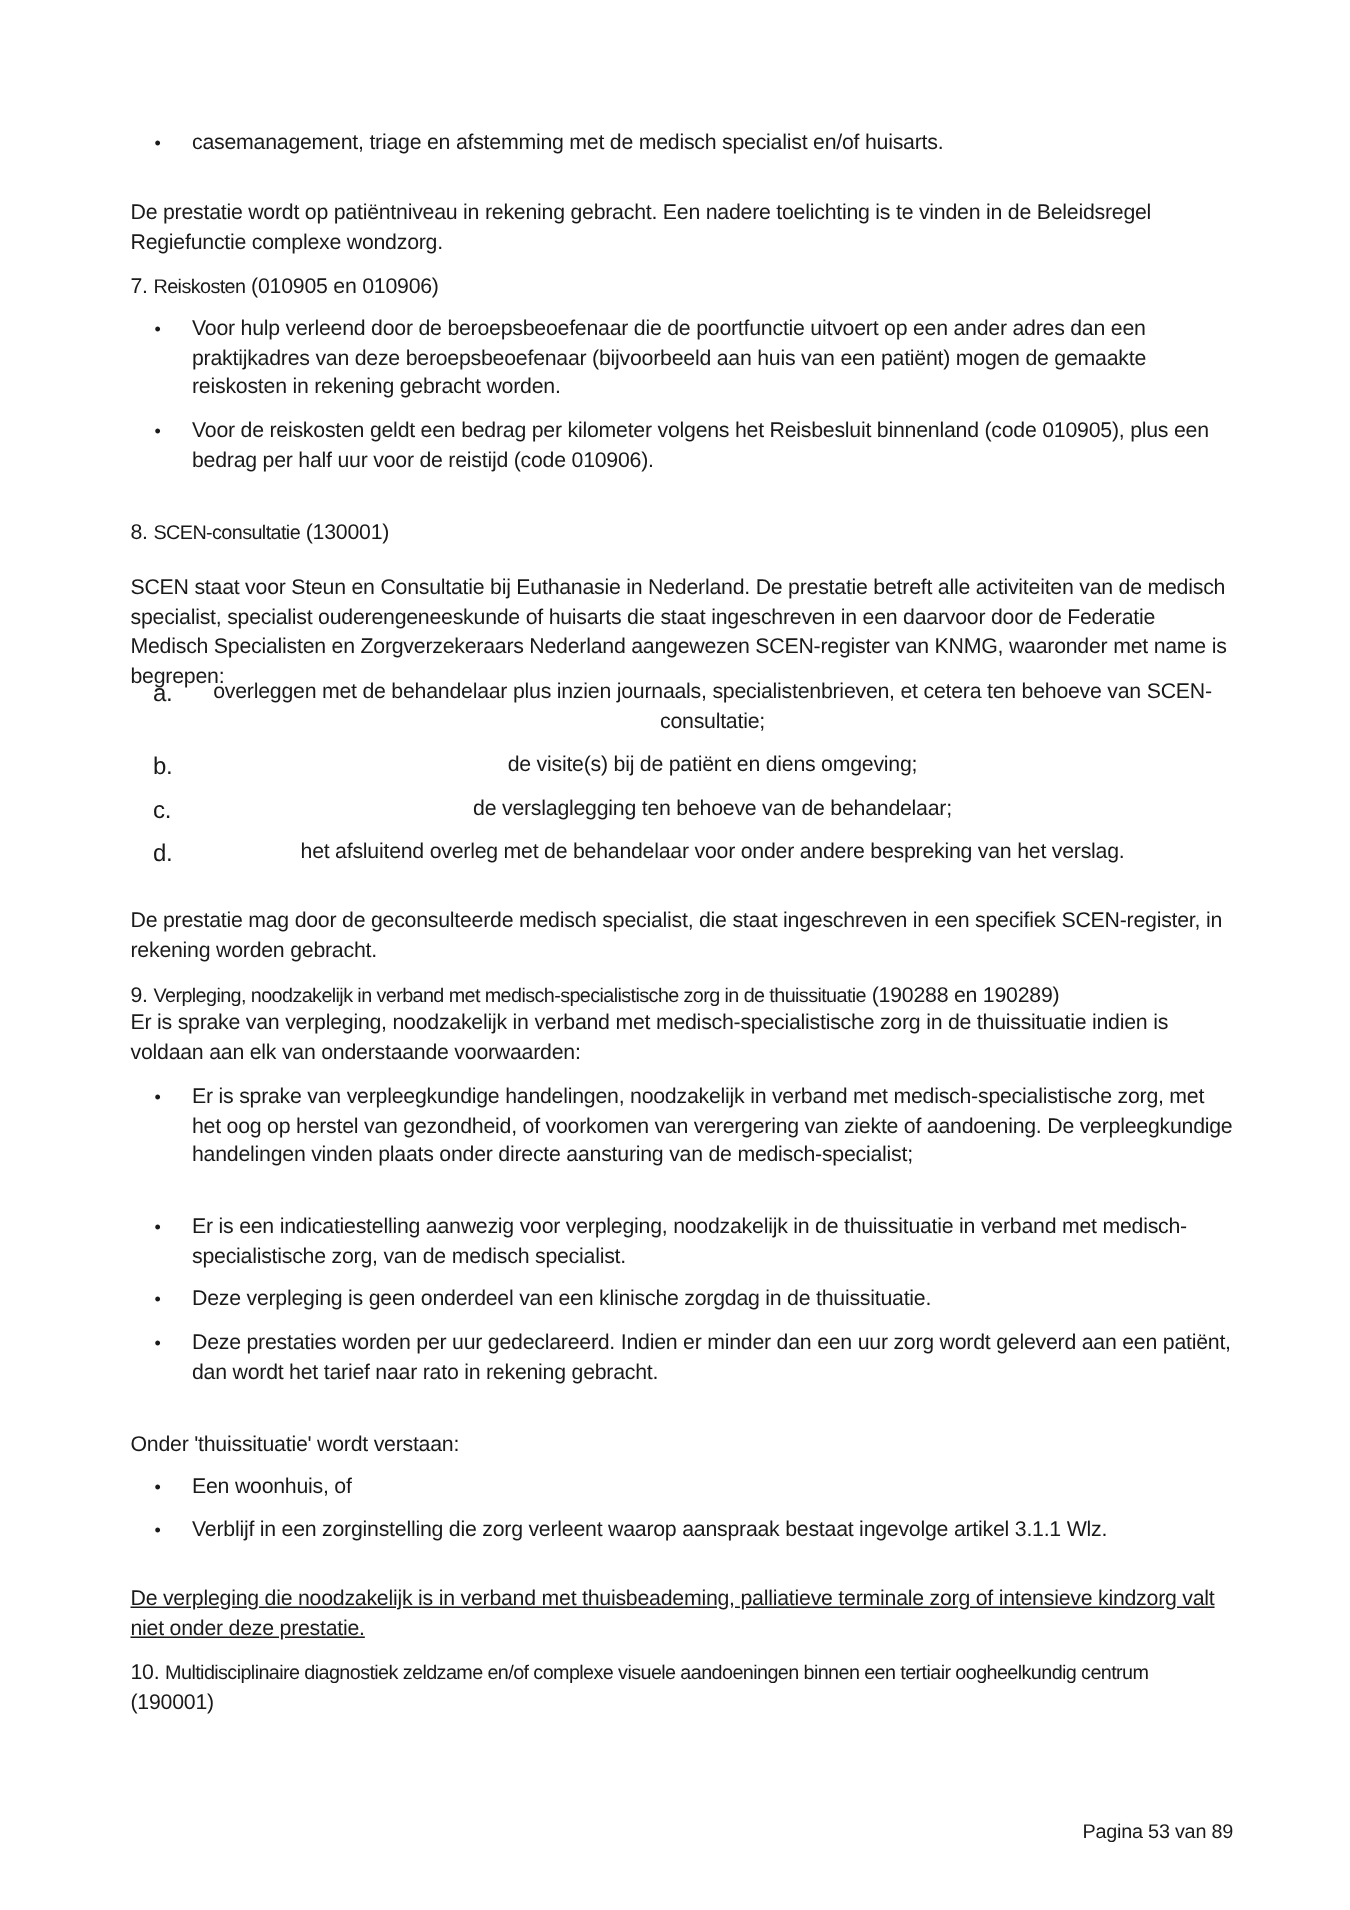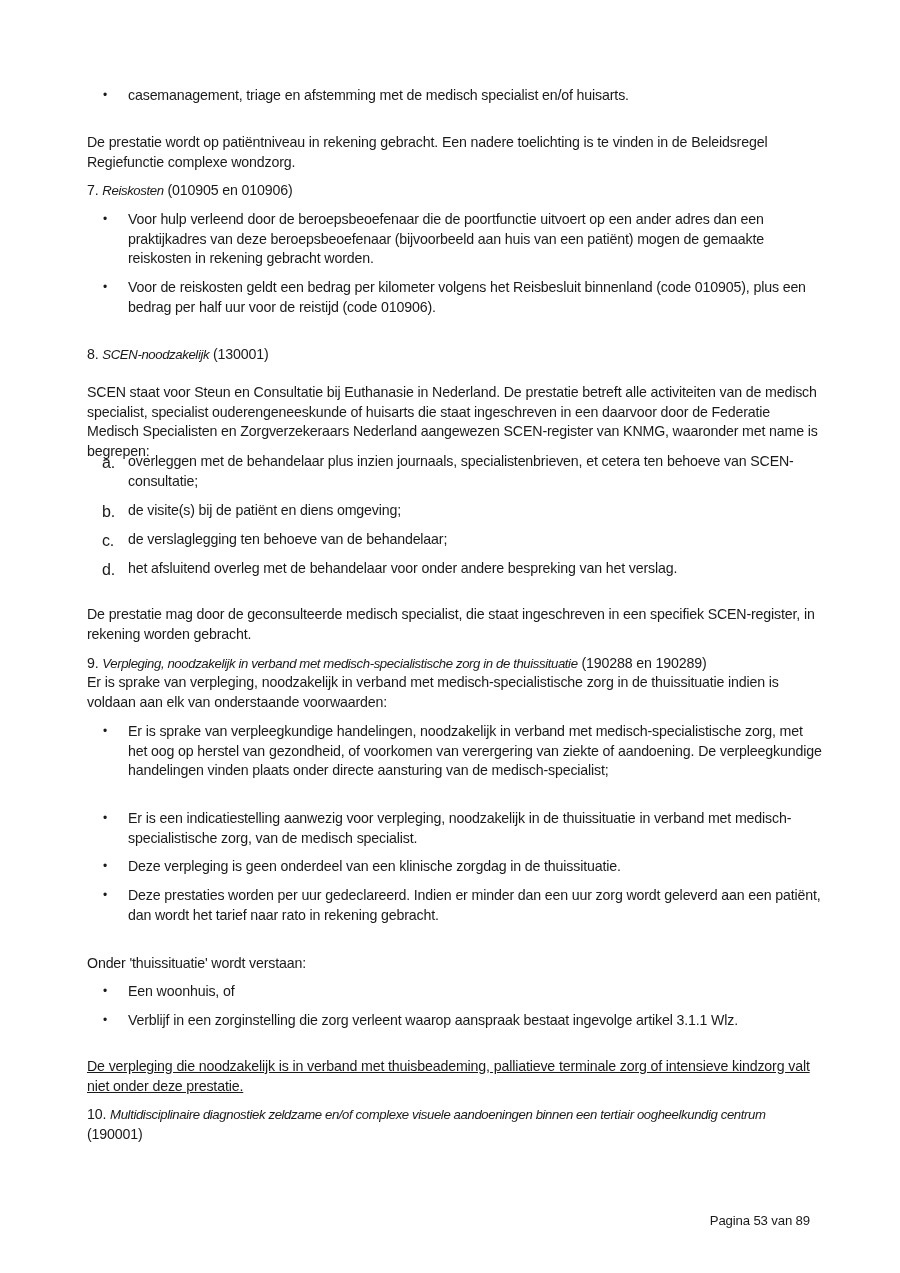--- a/index.html
+++ b/index.html
@@ -10,24 +10,24 @@
       font-size: 14.2px;
       letter-spacing: -0.15px;
     }
     .page { position: absolute; left: 87px; top: 0; width: 735px; }
     .abs { position: absolute; left: 0; width: 735px; line-height: 19.5px; margin: 0; }
     .bullet-item { position: absolute; left: 0; width: 735px; line-height: 19.5px; }
     .bullet-item .marker { position: absolute; left: 16px; top: 0; font-size: 12px; }
     .bullet-item .text { margin-left: 41px; display: block; }
     .alpha-item { position: absolute; left: 0; width: 735px; line-height: 19.5px; }
     .alpha-item .marker { position: absolute; left: 15px; top: 1px; font-size: 16px; }
-    .alpha-item .text { margin-left: 41px; display: block; }
-    .italic { font-style: italic; font-size: 13.2px; letter-spacing: -0.4px; }
+    .alpha-item .text { margin-left: 41px; display: block; text-align: center; }
+    .italic { font-size: 13.2px; letter-spacing: -0.4px; }
     .footer { position: absolute; top: 1213px; left: 87px; width: 735px; font-size: 13.2px; }
-    .footer .right { position: absolute; right: 12px; top: 0; margin-left: 43px; }
+    .footer .right { position: absolute; right: 0; top: 0; margin-left: 43px; }
   </style>
 </head>
 <body>
 
 <div class="page">
 
   <div class="bullet-item" style="top:86px;">
     <span class="marker">•</span>
     <span class="text">casemanagement, triage en afstemming met de medisch specialist en/of huisarts.</span>
   </div>
@@ -44,21 +44,21 @@
     <span class="marker">•</span>
     <span class="text">Voor hulp verleend door de beroepsbeoefenaar die de poortfunctie uitvoert op een ander adres dan een praktijkadres van deze beroepsbeoefenaar (bijvoorbeeld aan huis van een patiënt) mogen de gemaakte reiskosten in rekening gebracht worden.</span>
   </div>
   <div class="bullet-item" style="top:278px;">
     <span class="marker">•</span>
     <span class="text">Voor de reiskosten geldt een bedrag per kilometer volgens het Reisbesluit binnenland (code 010905), plus een bedrag per half uur voor de reistijd (code 010906).</span>
   </div>
 
   <div class="abs" style="top:345px;">
     <span>8.</span>
-    <span class="italic">SCEN-</span><span class="italic">noodzakelijk</span>
+    <span class="italic">SCEN-</span><span class="italic">consultatie</span>
     <span>(130001)</span>
   </div>
   <p class="abs" style="top:364px;margin-top:19px;">SCEN staat voor Steun en Consultatie bij Euthanasie in Nederland. De prestatie betreft alle activiteiten van de medisch specialist, specialist ouderengeneeskunde of huisarts die staat ingeschreven in een daarvoor door de Federatie Medisch Specialisten en Zorgverzekeraars Nederland aangewezen SCEN-register van KNMG, waaronder met name is begrepen:</p>
 
   <div class="alpha-item" style="top:452px;">
     <span class="marker">a.</span>
     <span class="text">overleggen met de behandelaar plus inzien journaals, specialistenbrieven, et cetera ten behoeve van SCEN-consultatie;</span>
   </div>
   <div class="alpha-item" style="top:501px;">
     <span class="marker">b.</span>

